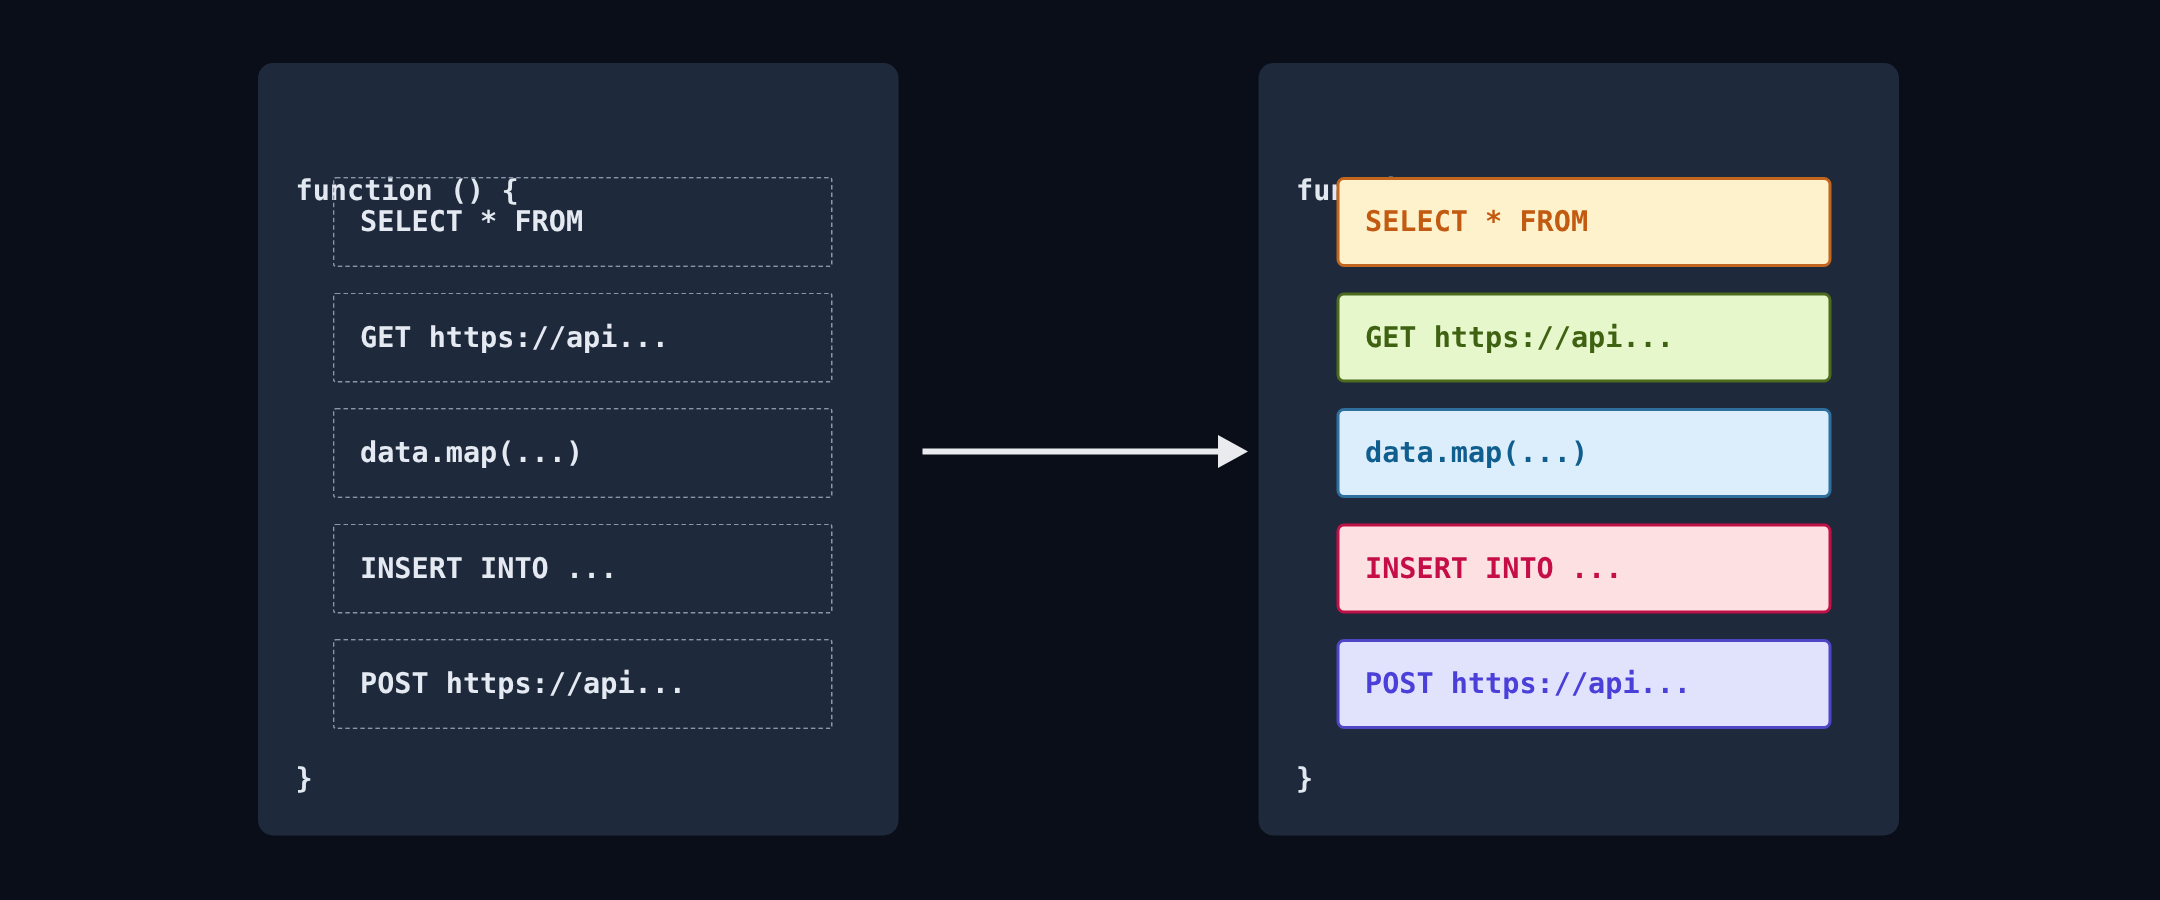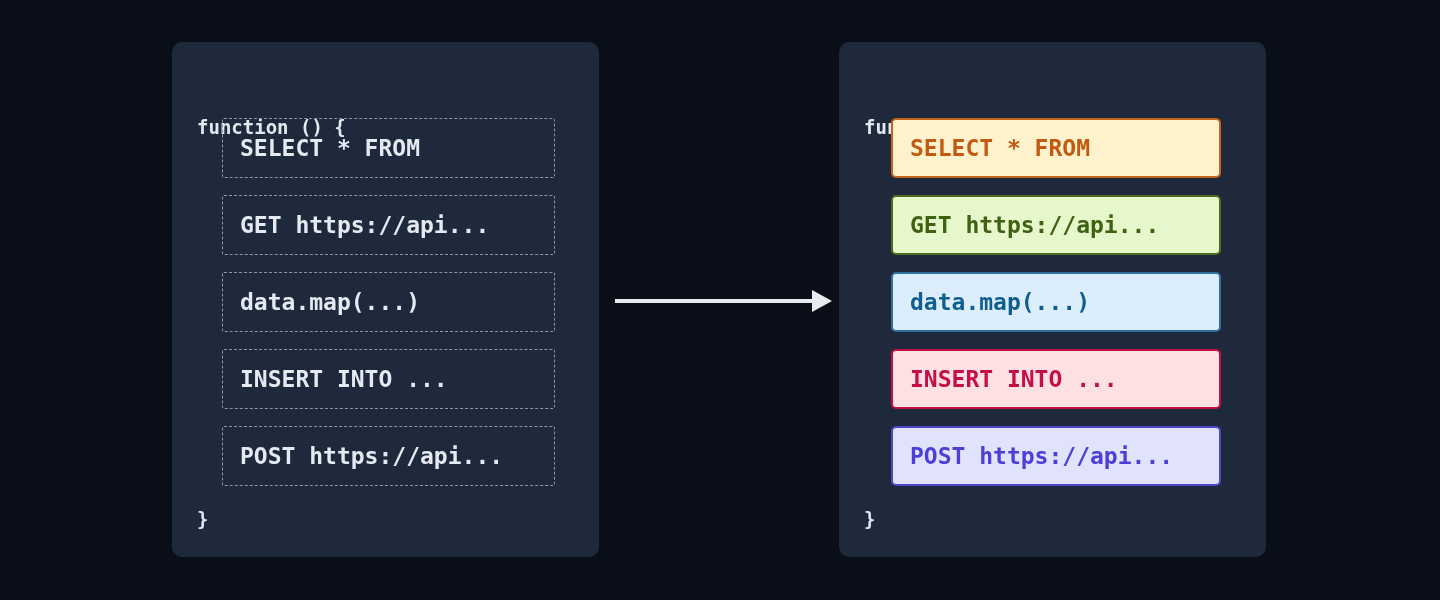--- a/index.html
+++ b/index.html
@@ -44,21 +44,21 @@
     gap: 17px;
   }
   .panel-left  .blocks { left: 50px; width: 333px; }
   .panel-right .blocks { left: 52px; width: 330px; }
   .block {
     box-sizing: border-box;
     height: 60px;
     display: flex;
     align-items: center;
     padding-left: 17px;
-    font-size: 23px;
+    font-size: 19px;
     font-weight: bold;
     white-space: pre;
   }
   .block-dashed {
     border: 1.5px dashed #8b96a8;
     border-radius: 2px;
     color: #e5eaf2;
   }
   .block-colored {
     border: 2px solid;

